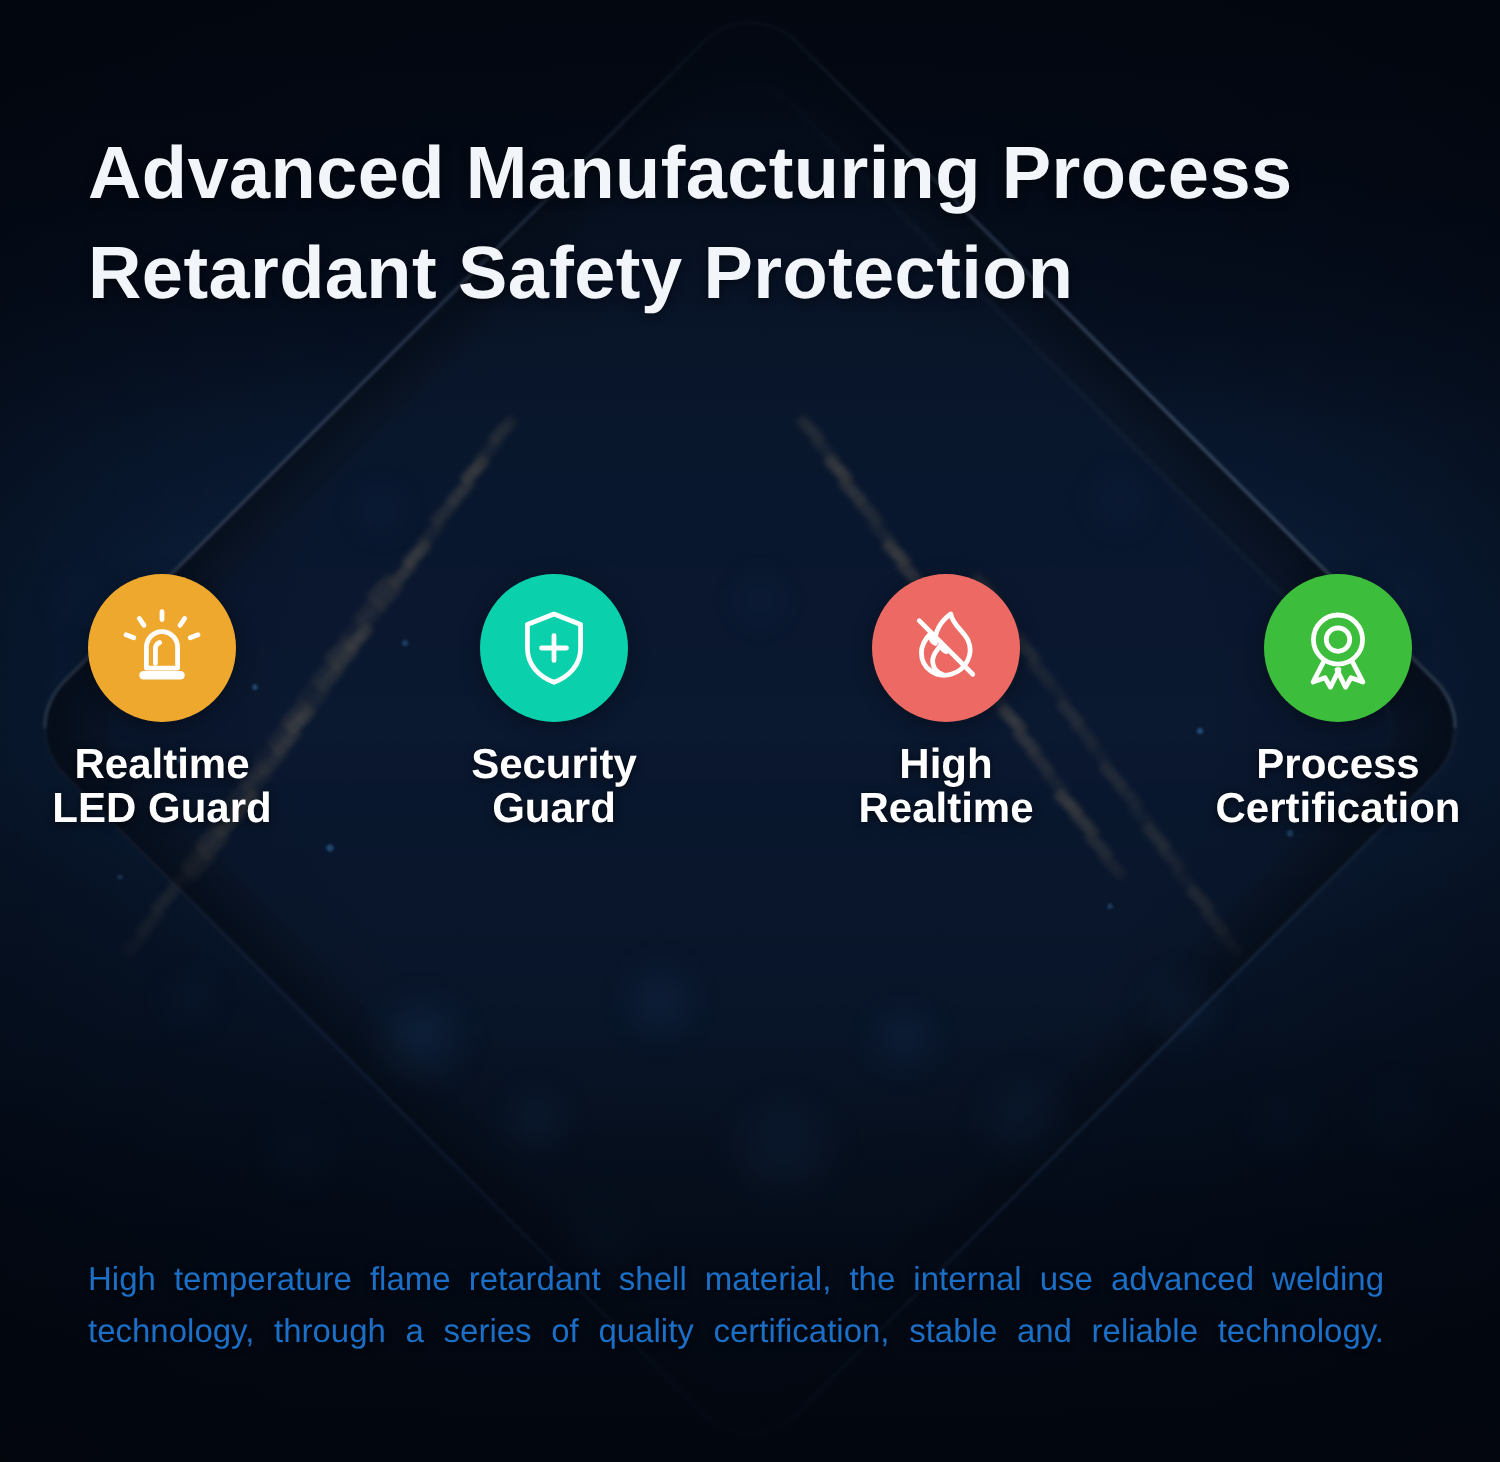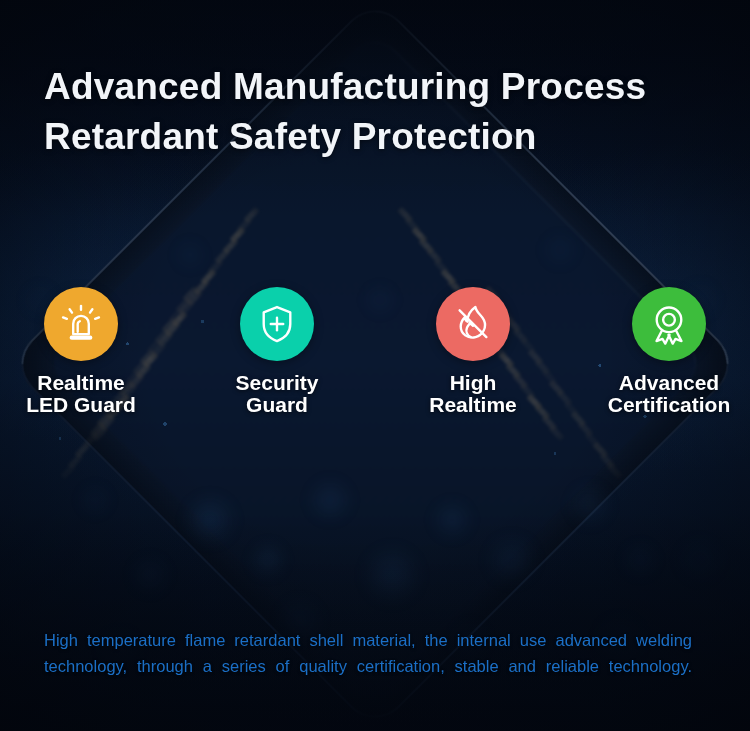--- a/index.html
+++ b/index.html
@@ -338,21 +338,21 @@
         <span>
           <svg width="44" height="44" viewBox="0 0 48 48" fill="none" stroke="#ffffff" stroke-width="2.6" stroke-linecap="round" stroke-linejoin="round">
             <circle cx="24" cy="19.4" r="13.4"></circle>
             <circle cx="24" cy="19.4" r="6.4"></circle>
             <path d="M16.6 30.6 L10.4 42.6 L16.9 40.2 L19.9 45.4 L24.6 35.8"></path>
             <path d="M31.4 30.6 L37.6 42.6 L31.1 40.2 L28.1 45.4 L23.4 35.8"></path>
           </svg>
         </span>
       </div>
       <div class="f-label">
-        <span>Advanced</span><br>
+        <span>Process</span><br>
         <span>Certification</span>
       </div>
     </div>
 
   </div>
 
   <div class="desc">High temperature flame retardant shell material, the internal use advanced welding technology, through a series of quality certification, stable and reliable technology.</div>
 
 </div>
 

